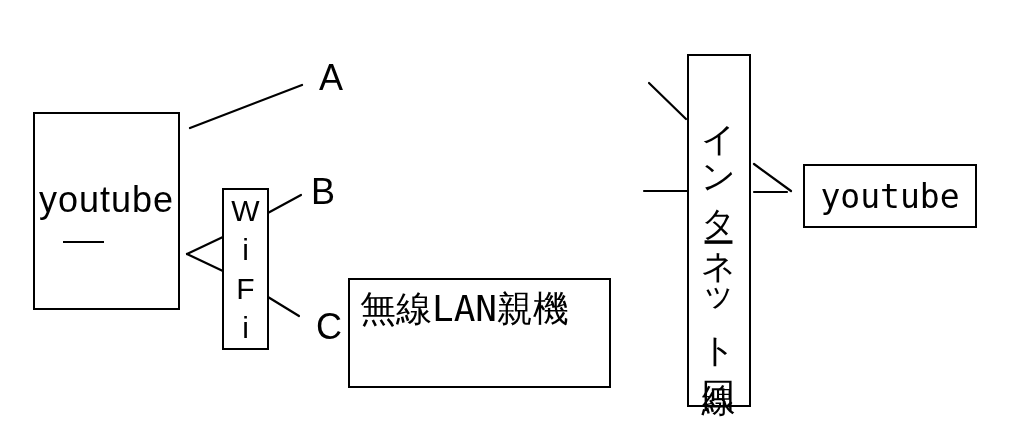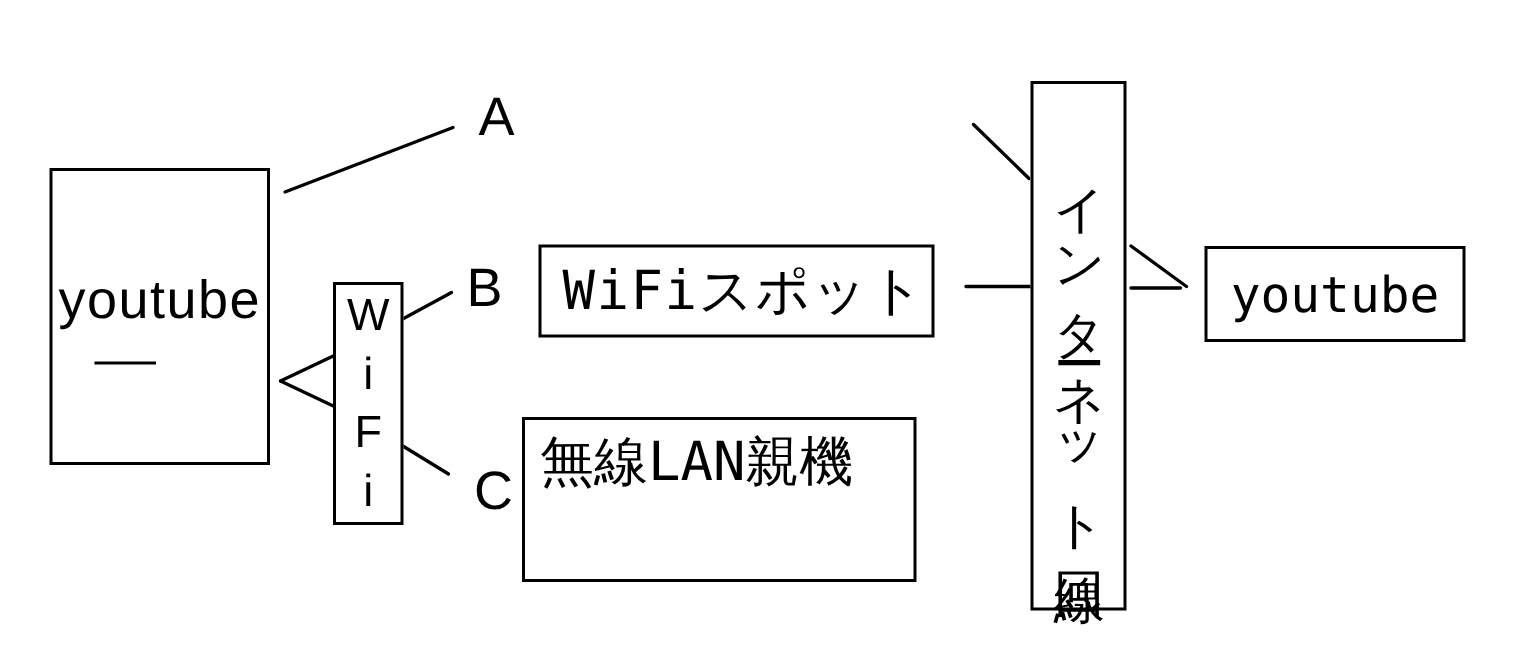--- a/index.html
+++ b/index.html
@@ -116,23 +116,20 @@
   <div class="box wifi">
     <span>W</span>
     <span>i</span>
     <span>F</span>
     <span>i</span>
   </div>
 
   <span class="tag tag-a">A</span>
 
   <span class="tag tag-b">B</span>
-  <div class="box route-b jp-text">
-    <span class="name">WiFiスポット</span>
-  </div>
 
   <span class="tag tag-c">C</span>
   <div class="box route-c jp-text">
     <span class="name">無線LAN親機</span>
   </div>
 
   <div class="box internet jp-text">
     <span class="label">インターネット回線</span>
   </div>
 

